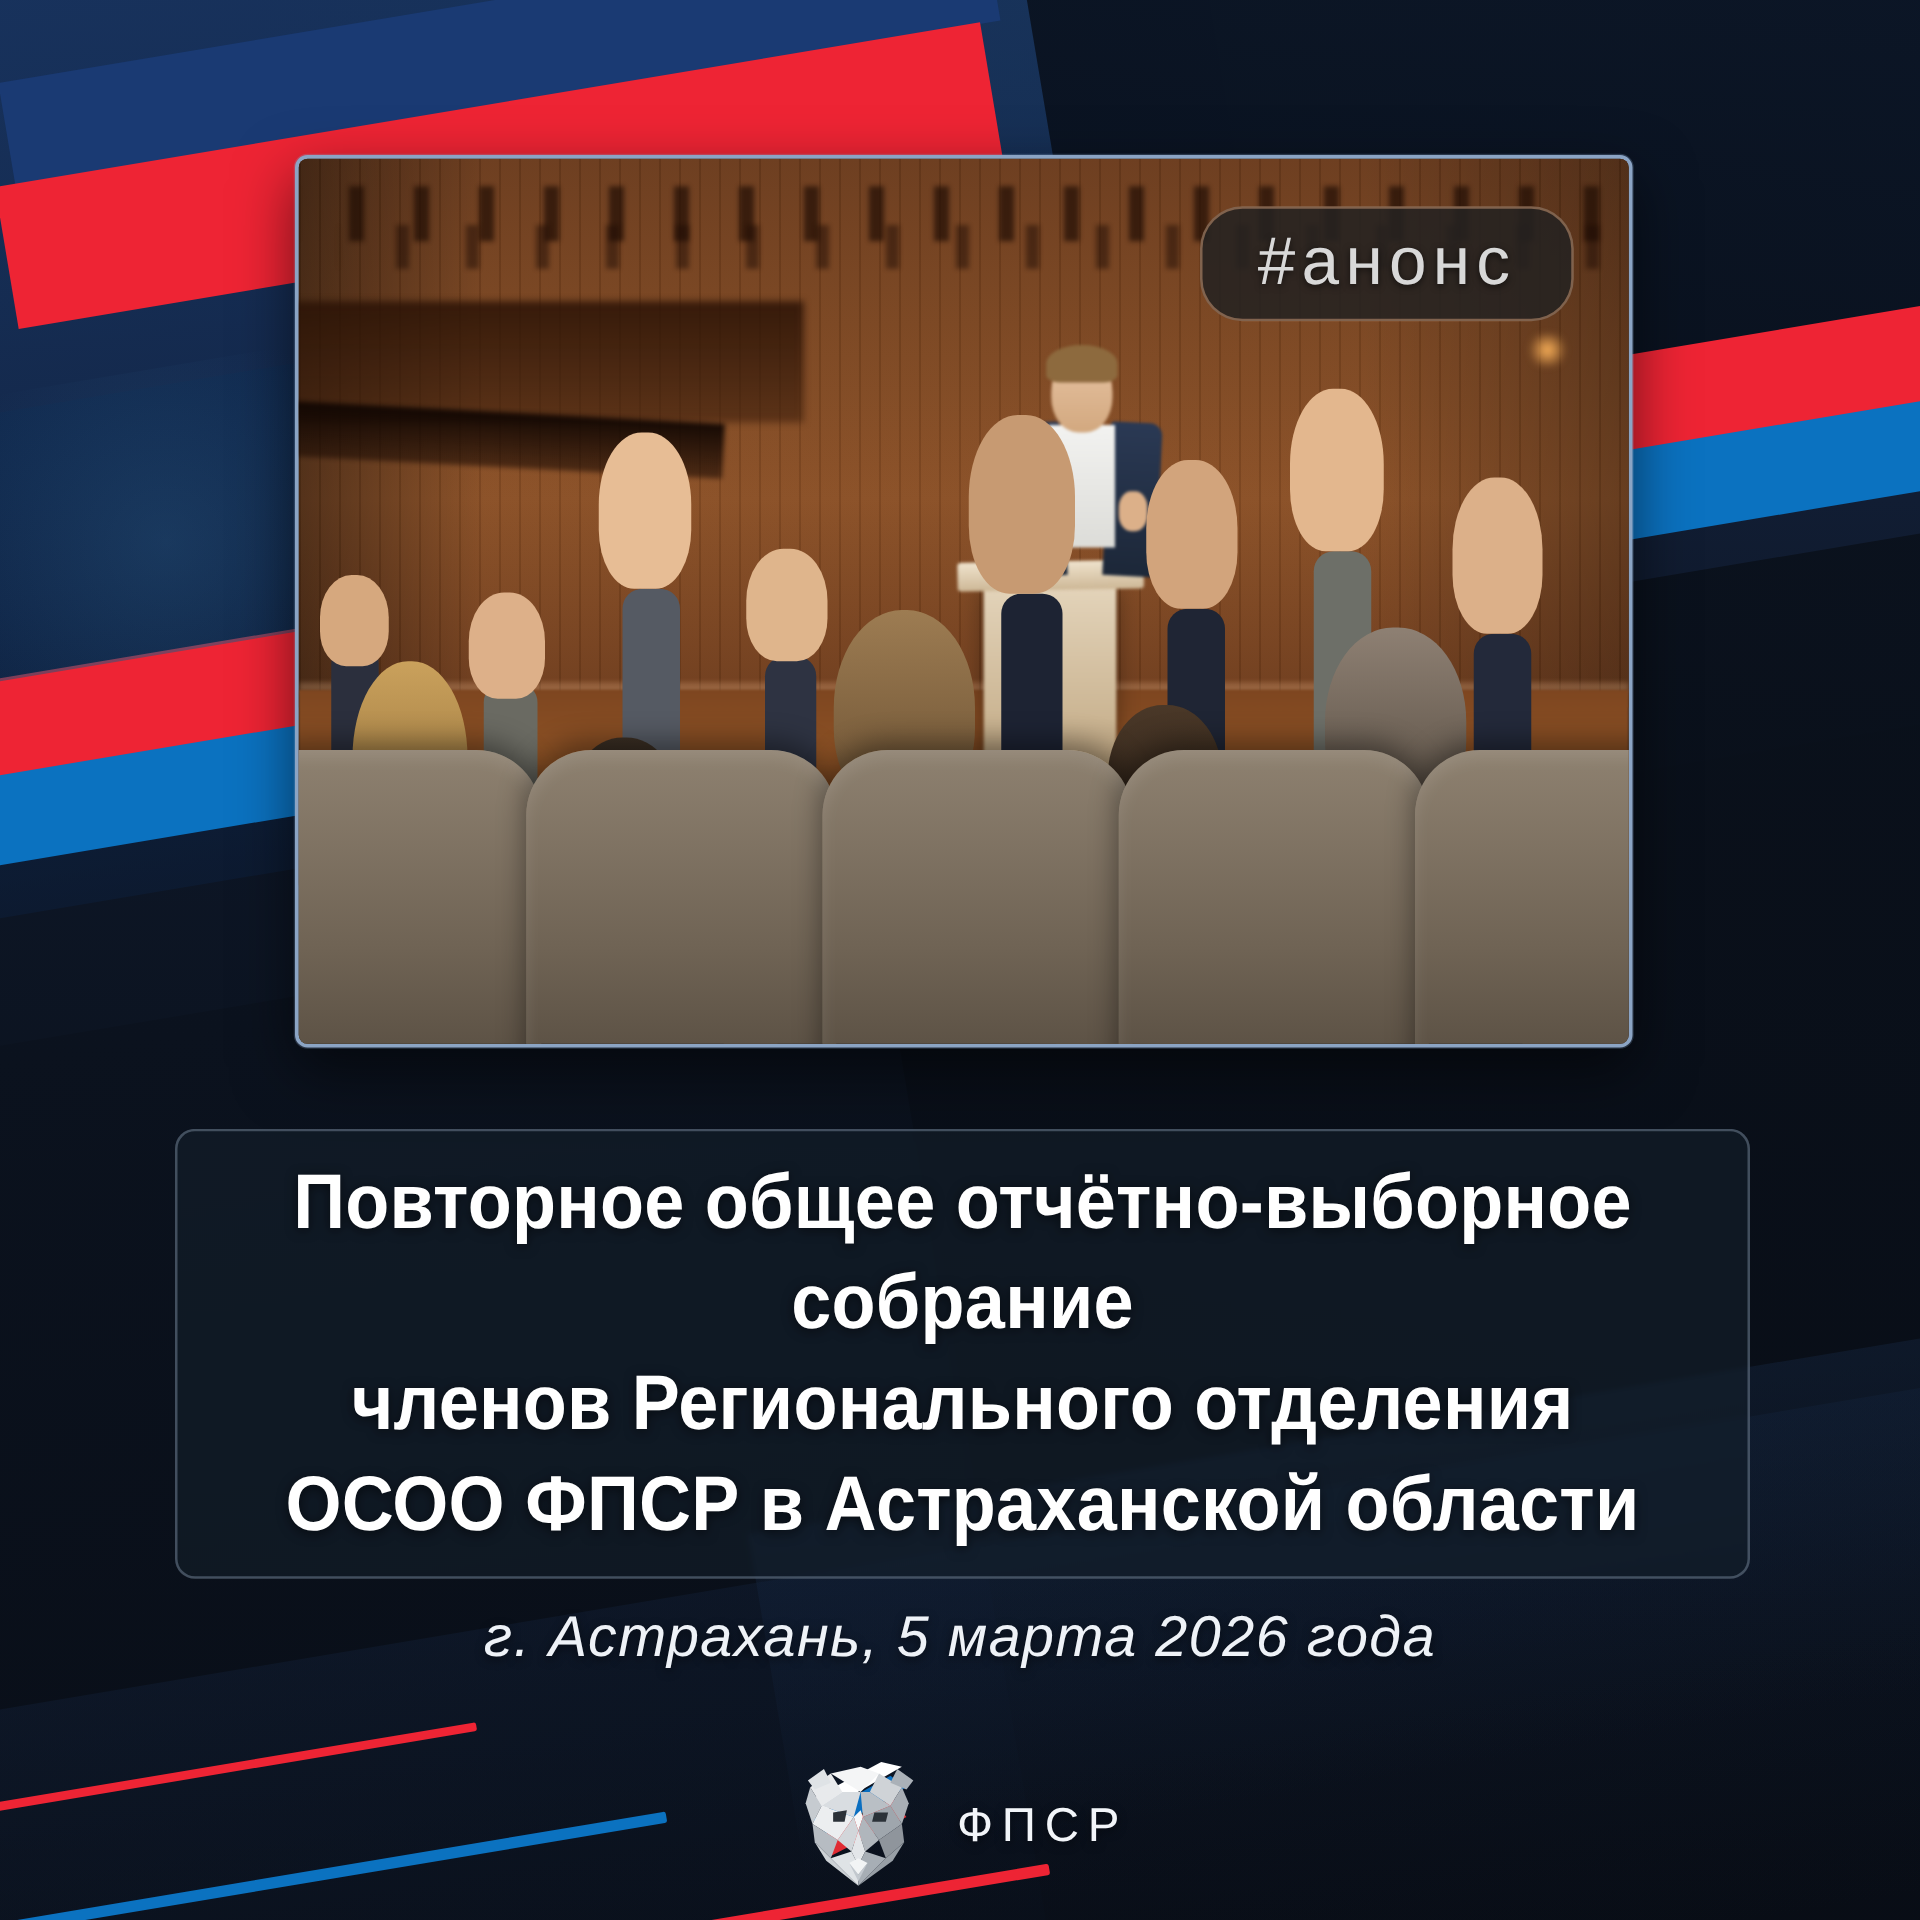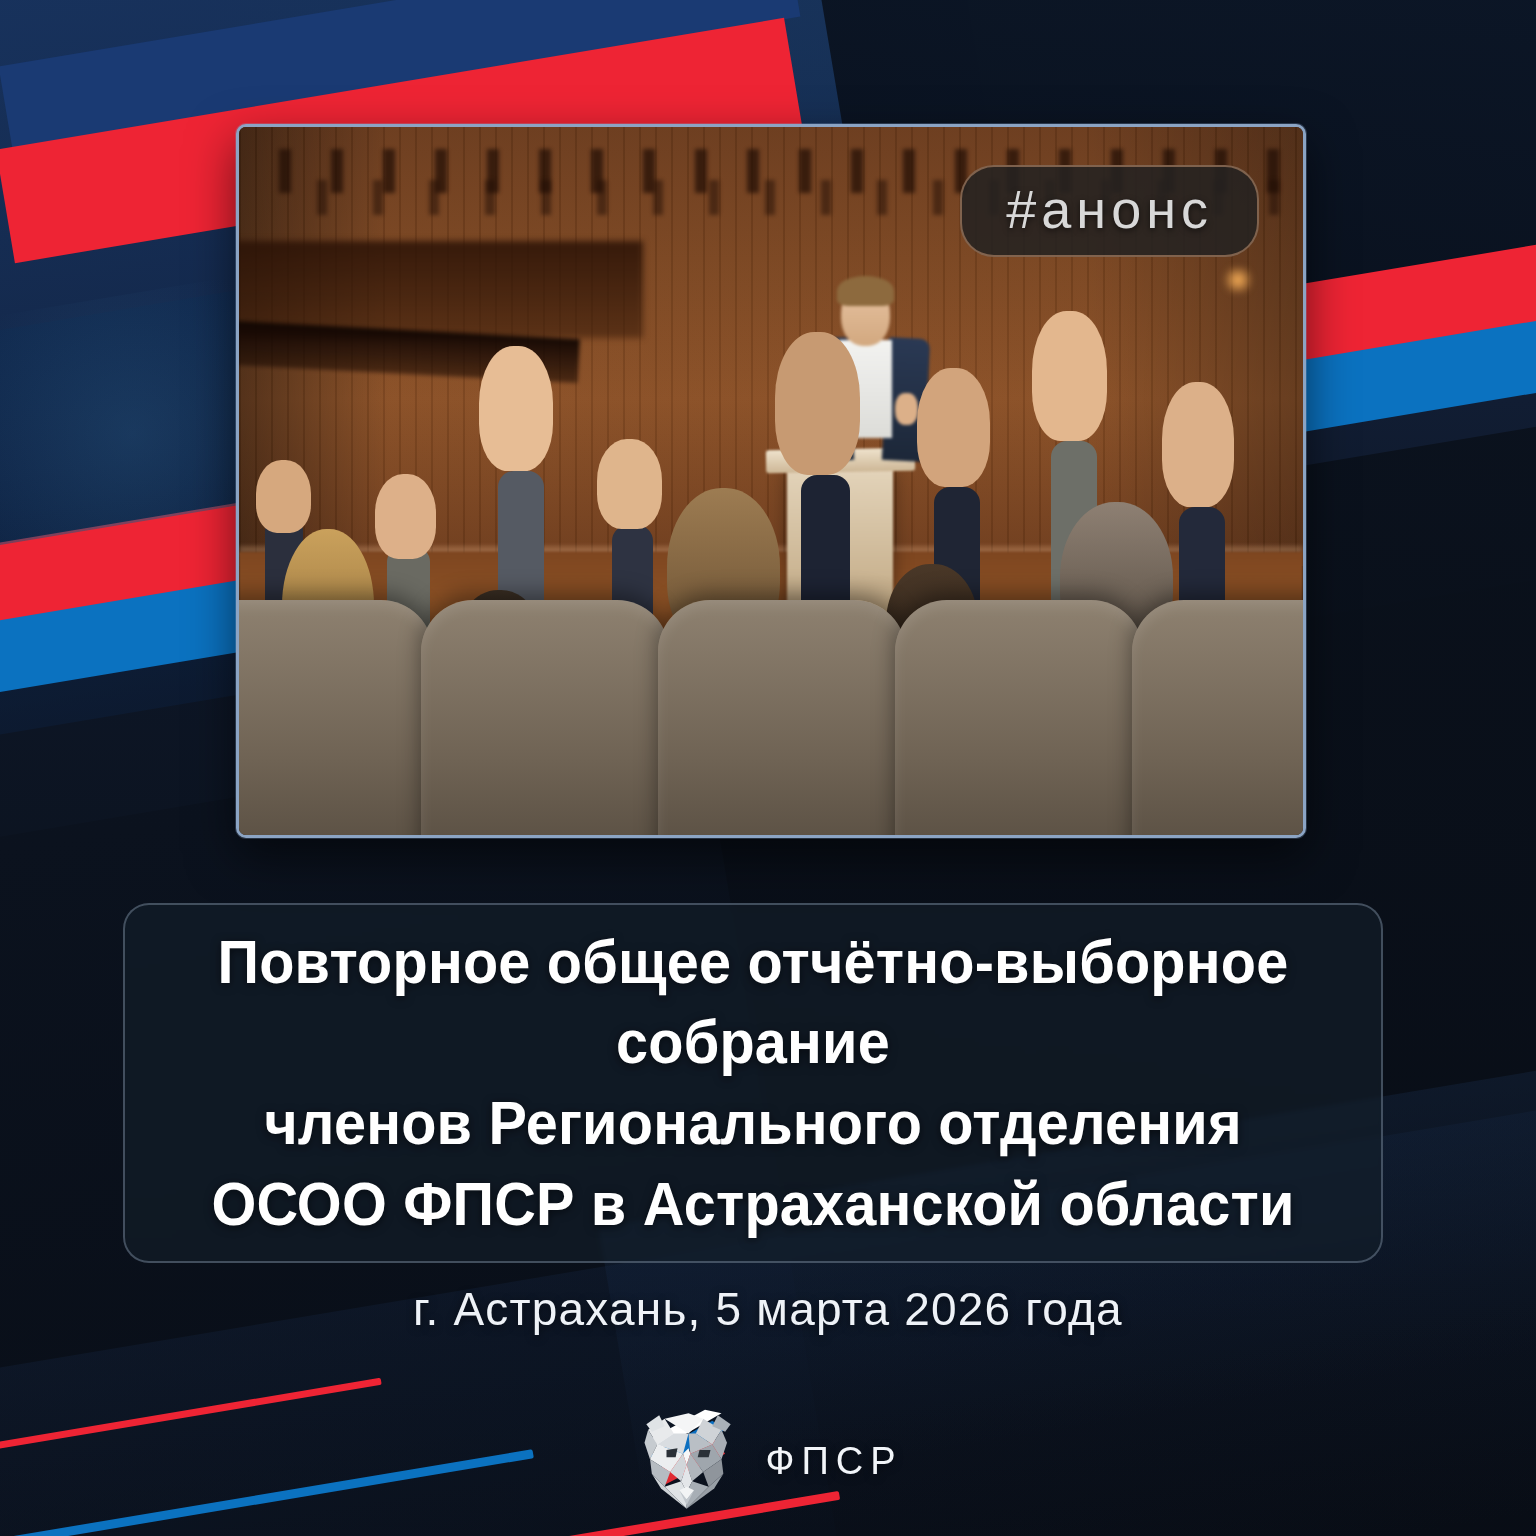--- a/index.html
+++ b/index.html
@@ -223,24 +223,24 @@
     border:2px solid rgba(196,150,114,.55);
     border-radius:34px;
     color:#d8d8d8;
     font-size:54px;letter-spacing:5px;font-weight:400;
     text-shadow:0 2px 6px rgba(0,0,0,.6);
     line-height:1;
   }
 
   
   .title-panel{
-    position:absolute;left:123px;top:903px;width:1260px;height:360px;
+    position:absolute;left:140px;top:903px;width:1260px;height:360px;
     background:rgba(20,30,42,.62);
     border:2px solid rgba(150,168,190,.38);
-    border-radius:26px;
+    border-radius:16px;
     display:flex;align-items:center;justify-content:flex-end;
     backdrop-filter:blur(2px);
   }
   .title{
     width:100%;
     text-align:center;
     color:#fff;
     font-family:"Liberation Sans Narrow","Liberation Sans",sans-serif;
     font-weight:700;
     font-size:62px;
@@ -254,20 +254,21 @@
 
   
   .date{
     position:absolute;left:0;right:0;top:1282px;
     text-align:center;
     color:#eef2f7;
     font-size:46px;
     font-weight:400;
     letter-spacing:1.2px;
     text-shadow:0 2px 8px rgba(0,0,0,.55);
+    font-style:italic;
   }
 
   
   .logo{
     position:absolute;left:50%;top:1402px;transform:translateX(-50%);
     display:flex;align-items:center;gap:22px;
   }
   .logo-mark{position:relative;width:110px;height:118px;}
   .logo-word{
     color:#f2f5f9;font-size:38px;letter-spacing:7px;font-weight:400;

